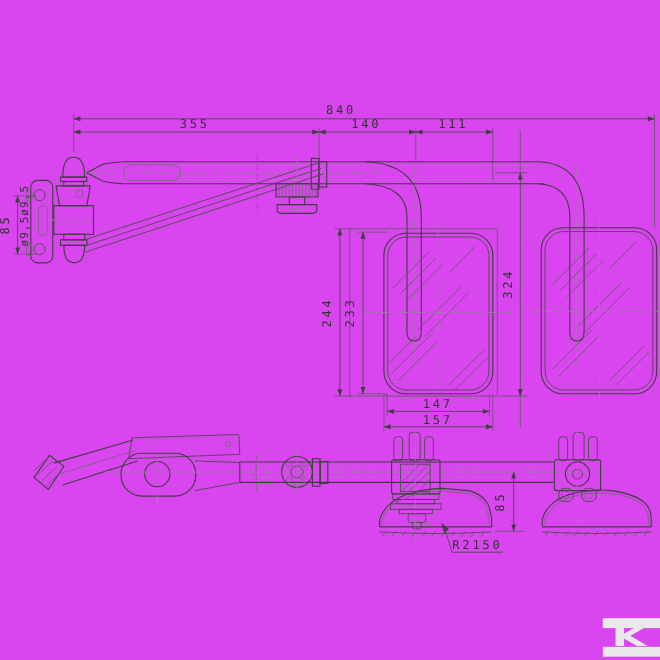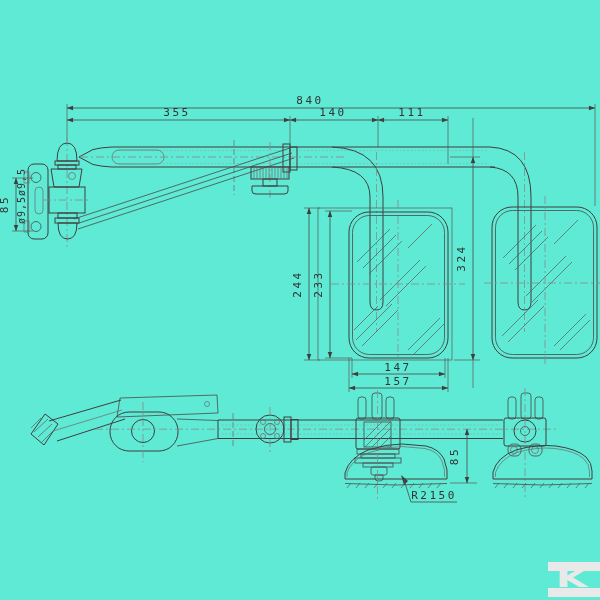--- a/index.html
+++ b/index.html
@@ -1,16 +1,16 @@
 <!DOCTYPE html>
 <html><head>
 <meta charset="utf-8">
 <style>
   html,body{margin:0;padding:0;background:#ffffff;}
-  .canvas{width:600px;height:600px;background:#5eead4;position:relative;overflow:hidden;
+  .canvas{width:600px;height:600px;background:#d946ef;position:relative;overflow:hidden;
           font-family:"DejaVu Sans Mono","Liberation Mono",monospace;}
   svg{display:block;}
   .ln   {stroke:#3f3f3f;stroke-width:1;fill:none;}
   .ln2  {stroke:#4a4a4a;stroke-width:.8;fill:none;}
   .thin {stroke:#6a6a6a;stroke-width:.7;fill:none;}
   .hatch{stroke:#5a5a5a;stroke-width:.7;fill:none;}
   .cl   {stroke:#8c8c8c;stroke-width:.8;fill:none;stroke-dasharray:8 3 2 3;}
   .dot  {stroke:#9a9a9a;stroke-width:.6;fill:none;stroke-dasharray:1.5 2.2;}
   .dim  {stroke:#4a4a4a;stroke-width:.8;fill:none;}
   .ext  {stroke:#5a5a5a;stroke-width:.7;fill:none;}

